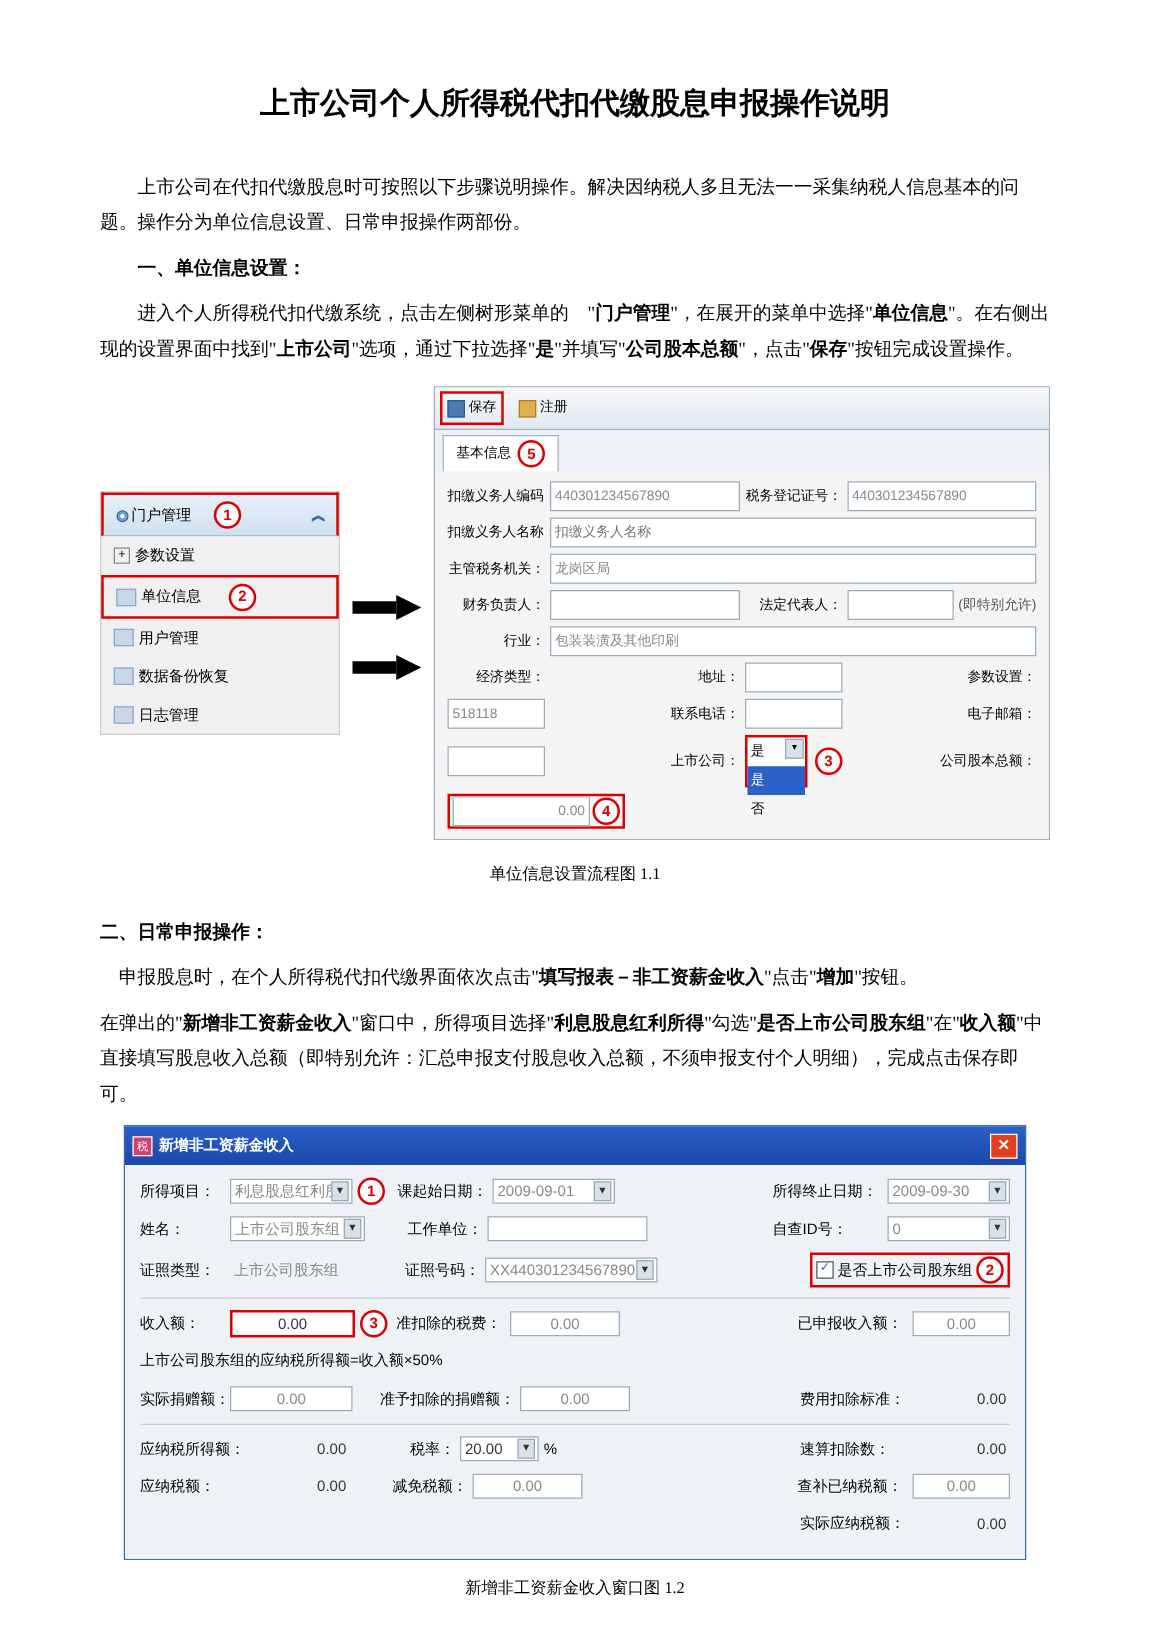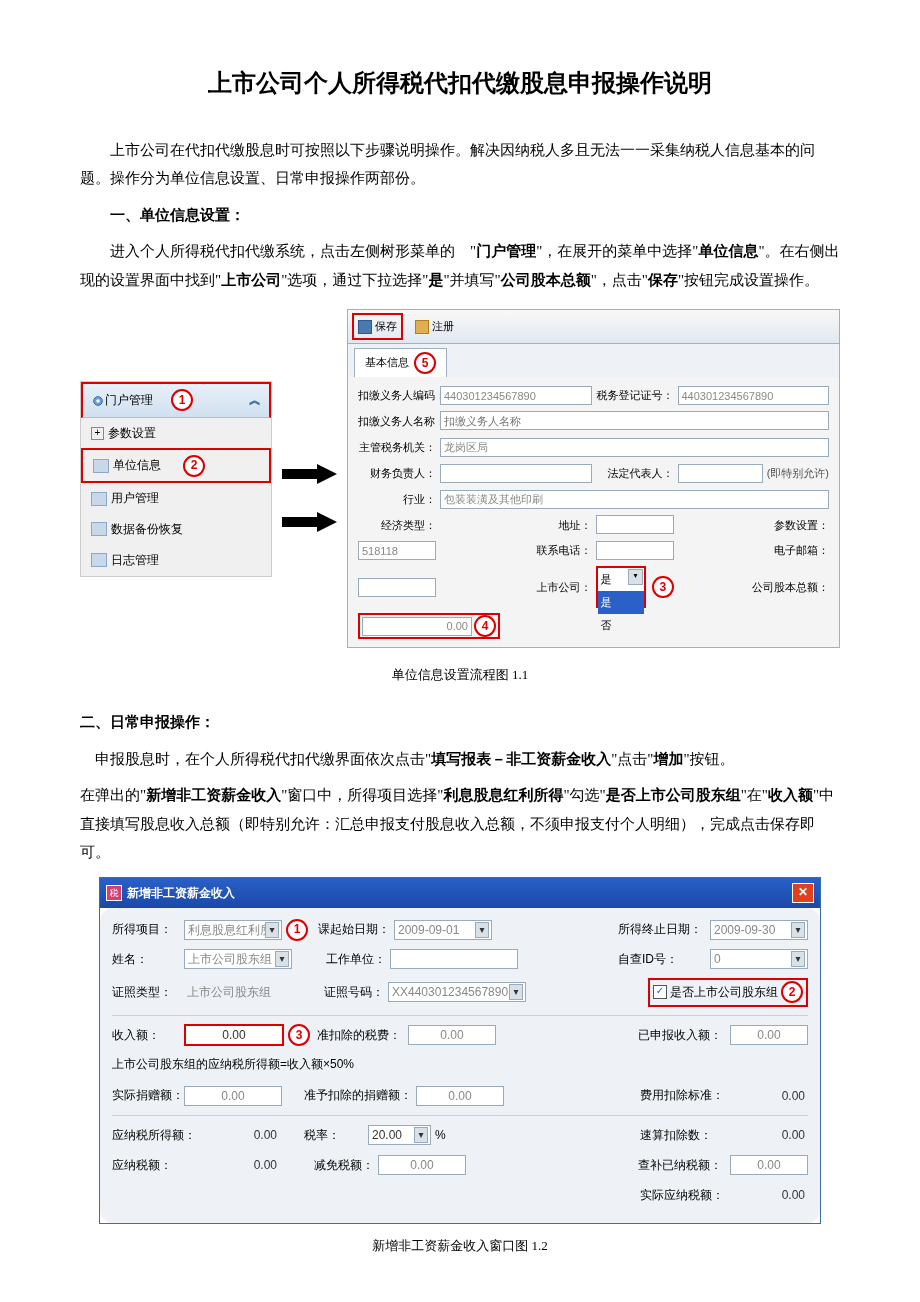--- a/index.html
+++ b/index.html
@@ -29,35 +29,35 @@
   
   .formpanel { flex: 1; border: 1px solid #a0b0c0; font-family: "SimSun", sans-serif; font-size: 11px; background: #eef2f6; }
   .toolbar { background: linear-gradient(#f8f8f8,#e0e8f0); padding: 3px 4px; border-bottom: 1px solid #a0b0c0; display: flex; gap: 8px; }
   .tb-btn { display: flex; align-items: center; gap: 3px; padding: 1px 4px; position: relative; }
   .tb-btn .disk { width: 12px; height: 12px; background: #4a7ab0; border: 1px solid #2a5a90; }
   .tb-btn.hl { border: 2px solid #d00; }
   .tabstrip { padding: 4px 6px 0 6px; }
   .tab { display: inline-block; padding: 3px 10px; background: #fff; border: 1px solid #a0b0c0; border-bottom: none; font-size: 11px; }
   .formgrid { background: #f4f4f4; padding: 8px 10px; display: grid; grid-template-columns: 78px 1fr 78px 1fr; row-gap: 5px; column-gap: 4px; align-items: center; }
   .formgrid .lab { text-align: right; white-space: nowrap; }
-  .formgrid input, .formgrid .inp { width: 100%; box-sizing: border-box; height: 19px; border: 1px solid #9ab; background: #fff; font-size: 11px; padding: 0 3px; color: #888; font-family: inherit; }
+  .formgrid input, .formgrid .inp { width: 100%; box-sizing: border-box; height: 19px; border: 1px solid #9ab; background: #fff; font-size: 11px; padding: 11px 3px; color: #888; font-family: inherit; }
   .formgrid .full { grid-column: 2 / 5; }
   .combo { border: 2px solid #d00; height: 38px; width: 48px; background: #fff; position: relative; font-size: 11px; }
   .combo .opt { padding: 1px 3px; }
   .combo .opt.sel { background: #2a60c8; color: #fff; }
   .combo .arr { position: absolute; right: 1px; top: 1px; width: 13px; height: 14px; background: #d8e0e8; border: 1px solid #9ab; text-align: center; line-height: 12px; font-size: 8px; }
   .note { font-size: 11px; color: #555; white-space: nowrap; }
   .r4box { border: 2px solid #d00; padding: 0 2px; display: inline-flex; align-items: center; gap: 2px; }
 
   
   .dialog { border: 1px solid #3a6ea5; width: 720px; margin: 10px auto; font-family: "SimSun", sans-serif; font-size: 12px; }
   .dlg-title { background: linear-gradient(#2a60c8,#1a48a8); color: #fff; padding: 4px 6px; display: flex; align-items: center; }
   .dlg-title .ico { width: 14px; height: 14px; background: #d04070; border: 1px solid #fff; margin-right: 5px; font-size: 9px; color: #fff; text-align: center; line-height: 14px; }
   .dlg-close { margin-left: auto; width: 20px; height: 18px; background: #e04020; color: #fff; border: 1px solid #fff; text-align: center; font-weight: bold; line-height: 16px; font-family: Arial; }
-  .dlg-body { background: #eef2f6; padding: 10px 12px; border-radius: 13px; }
+  .dlg-body { background: #eef2f6; padding: 10px 12px; }
   .drow { display: flex; align-items: center; margin-bottom: 7px; gap: 4px; }
   .dlab { width: 68px; text-align: left; white-space: nowrap; flex-shrink: 0; }
   .dlab.w2 { width: 88px; }
   .dval { height: 18px; border: 1px solid #9ab; background: #fff; padding: 0 3px; line-height: 18px; color: #888; flex-shrink: 0; }
   .dval.ro { border: none; background: transparent; color: #333; text-align: right; }
   .dval.num { border: 1px solid #9ab; background: #fff; text-align: right; color: #888; border-radius: 0; width: auto; font-weight: normal; }
   .ddrop { position: relative; display: inline-block; }
   .ddrop::after { content: "▾"; position: absolute; right: 2px; top: 1px; font-size: 10px; color: #333; background: #d8e0e8; width: 12px; text-align: center; height: 14px; line-height: 14px; border: 1px solid #9ab; }
   .dsep { border-top: 1px solid #c8d0d8; margin: 8px 0; }
   .chkrow { border: 2px solid #d00; padding: 1px 3px; display: inline-flex; align-items: center; gap: 3px; }
@@ -254,21 +254,21 @@
       <span class="dlab" style="width:110px;text-align:right;margin-left:16px">准予扣除的捐赠额：</span>
       <span class="dval num" style="width:80px">0.00</span>
       <span style="flex:1"></span>
       <span class="dlab w2">费用扣除标准：</span>
       <span class="dval ro" style="width:70px">0.00</span>
     </div>
     <div class="dsep"></div>
     <div class="drow">
       <span class="dlab w2">应纳税所得额：</span>
       <span class="dval ro" style="width:70px">0.00</span>
-      <span class="dlab" style="width:60px;margin-left:20px">税率：</span>
+      <span class="dlab" style="width:60px;text-align:right;margin-left:20px">税率：</span>
       <span class="dval ddrop" style="width:55px;color:#333">20.00</span>
       <span>%</span>
       <span style="flex:1"></span>
       <span class="dlab w2">速算扣除数：</span>
       <span class="dval ro" style="width:70px">0.00</span>
     </div>
     <div class="drow">
       <span class="dlab w2">应纳税额：</span>
       <span class="dval ro" style="width:70px">0.00</span>
       <span class="dlab" style="width:70px;text-align:right;margin-left:20px">减免税额：</span>

